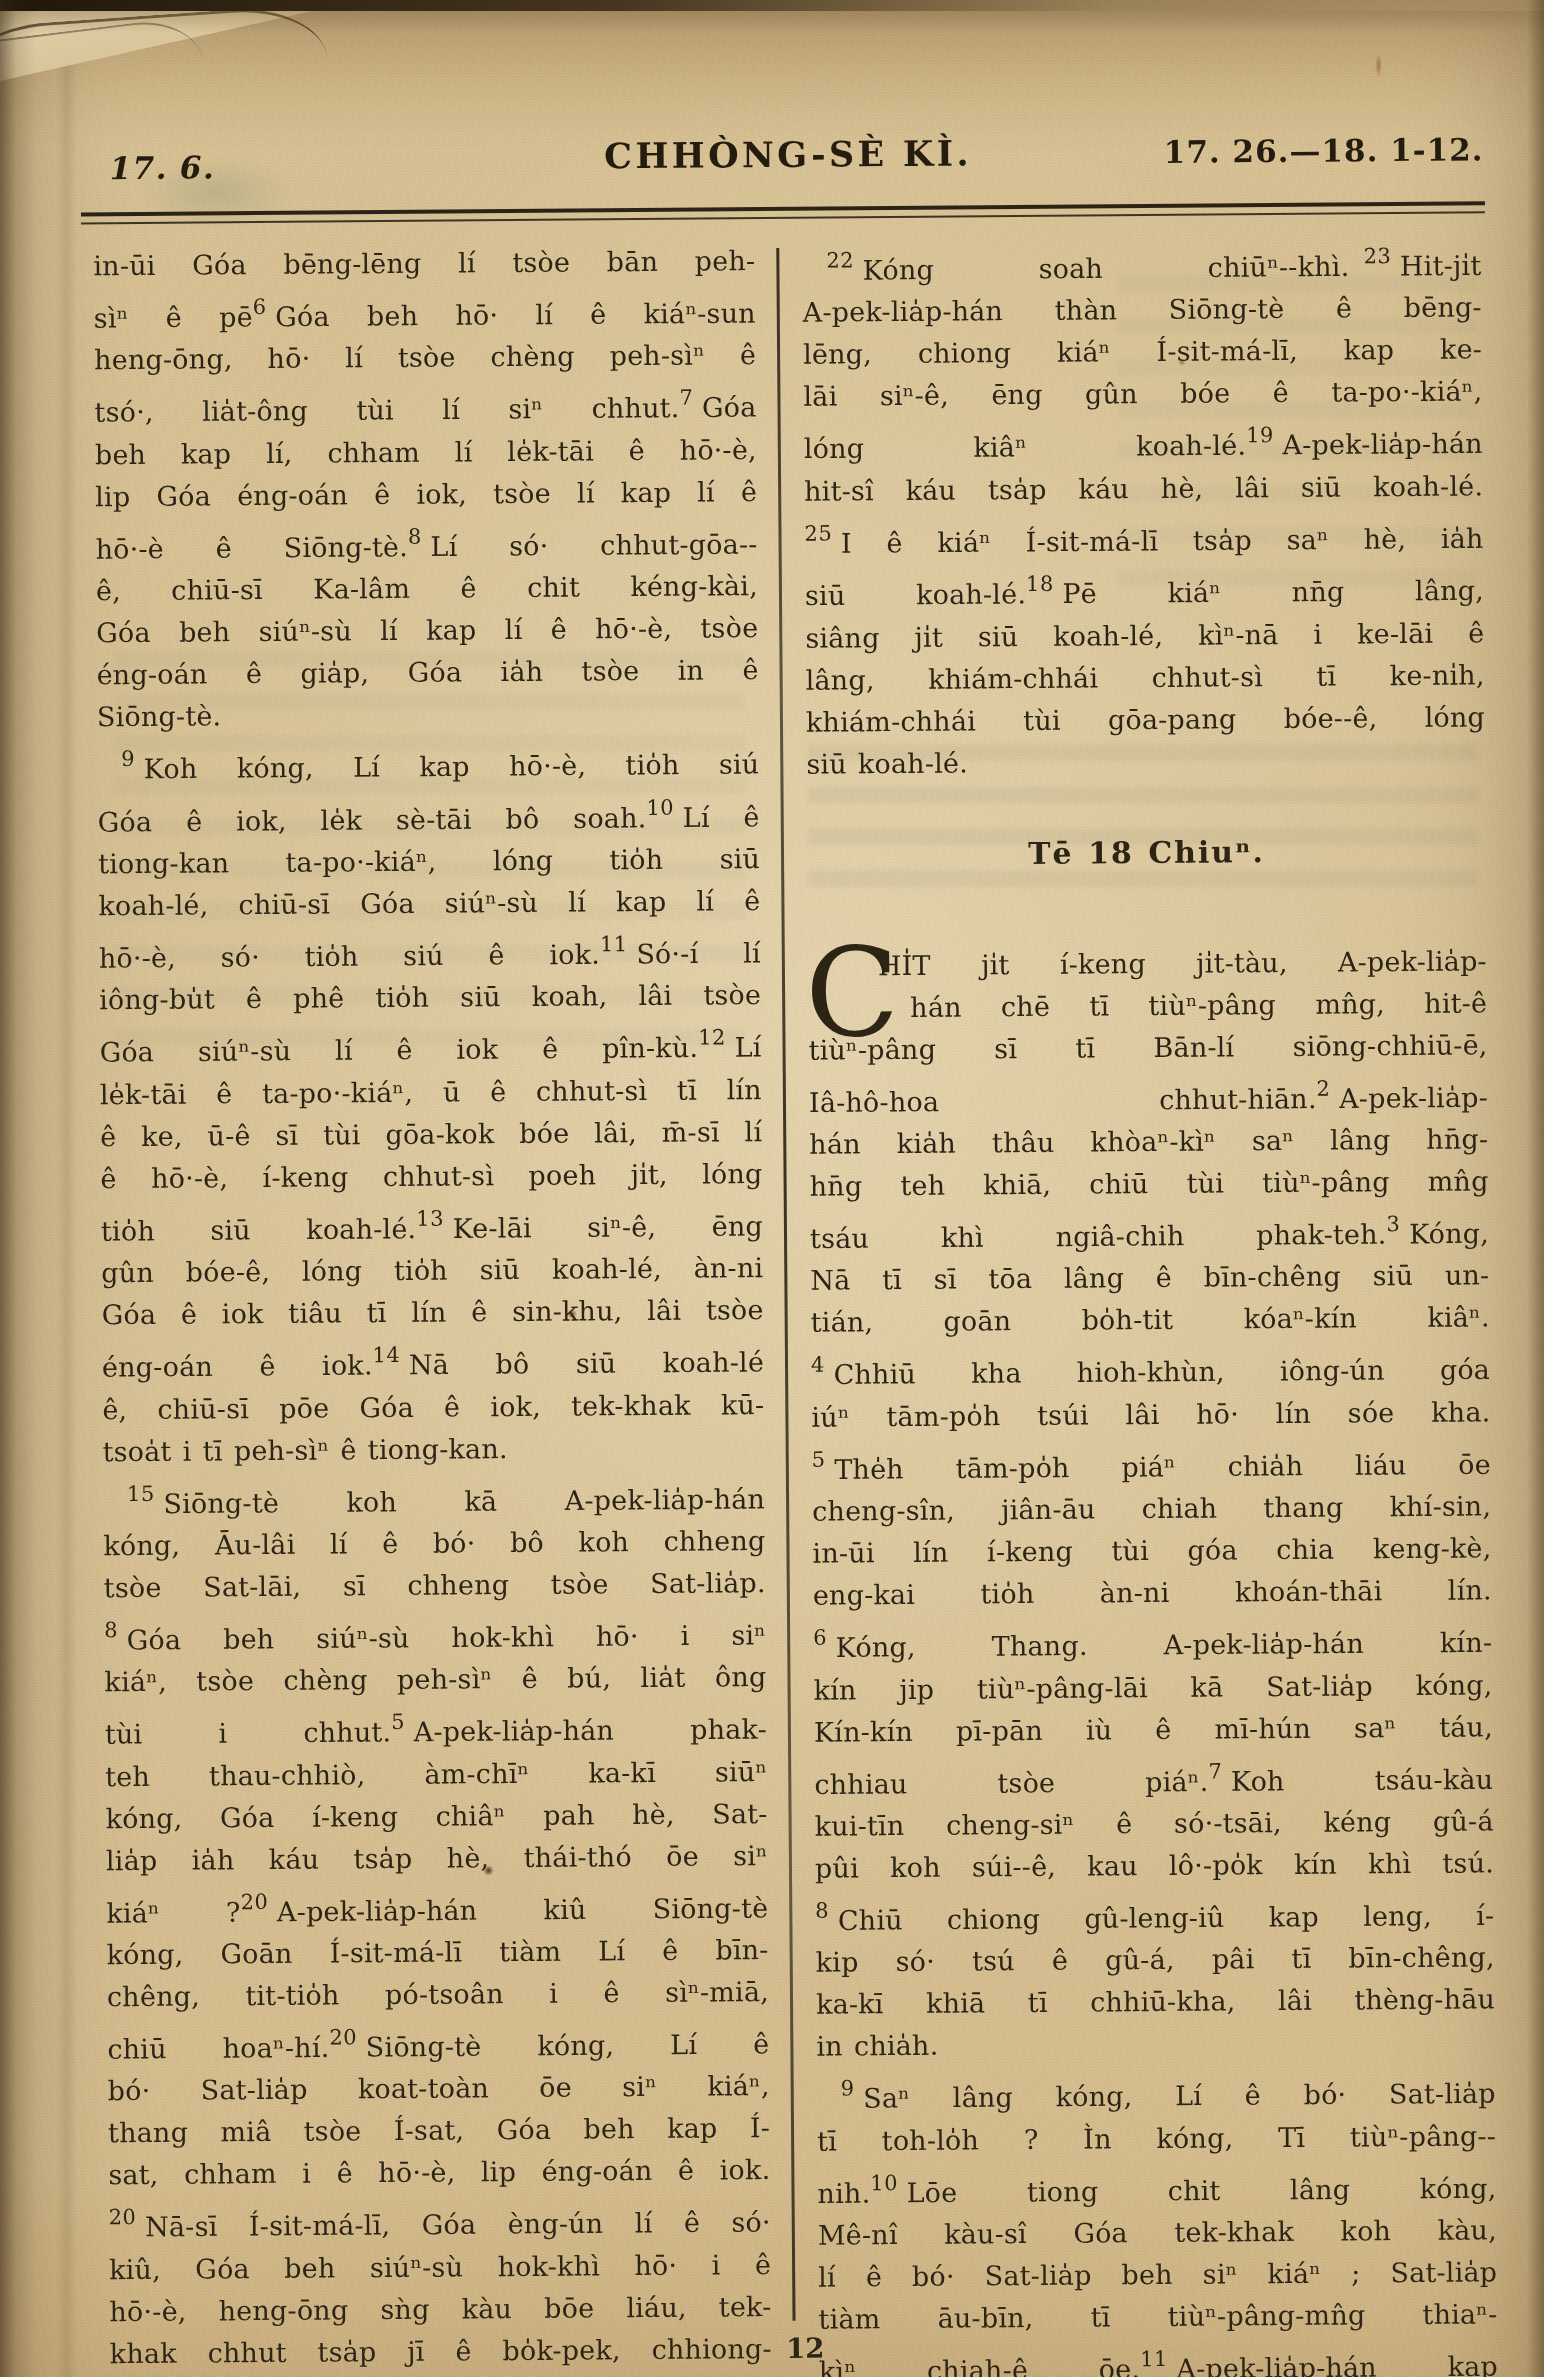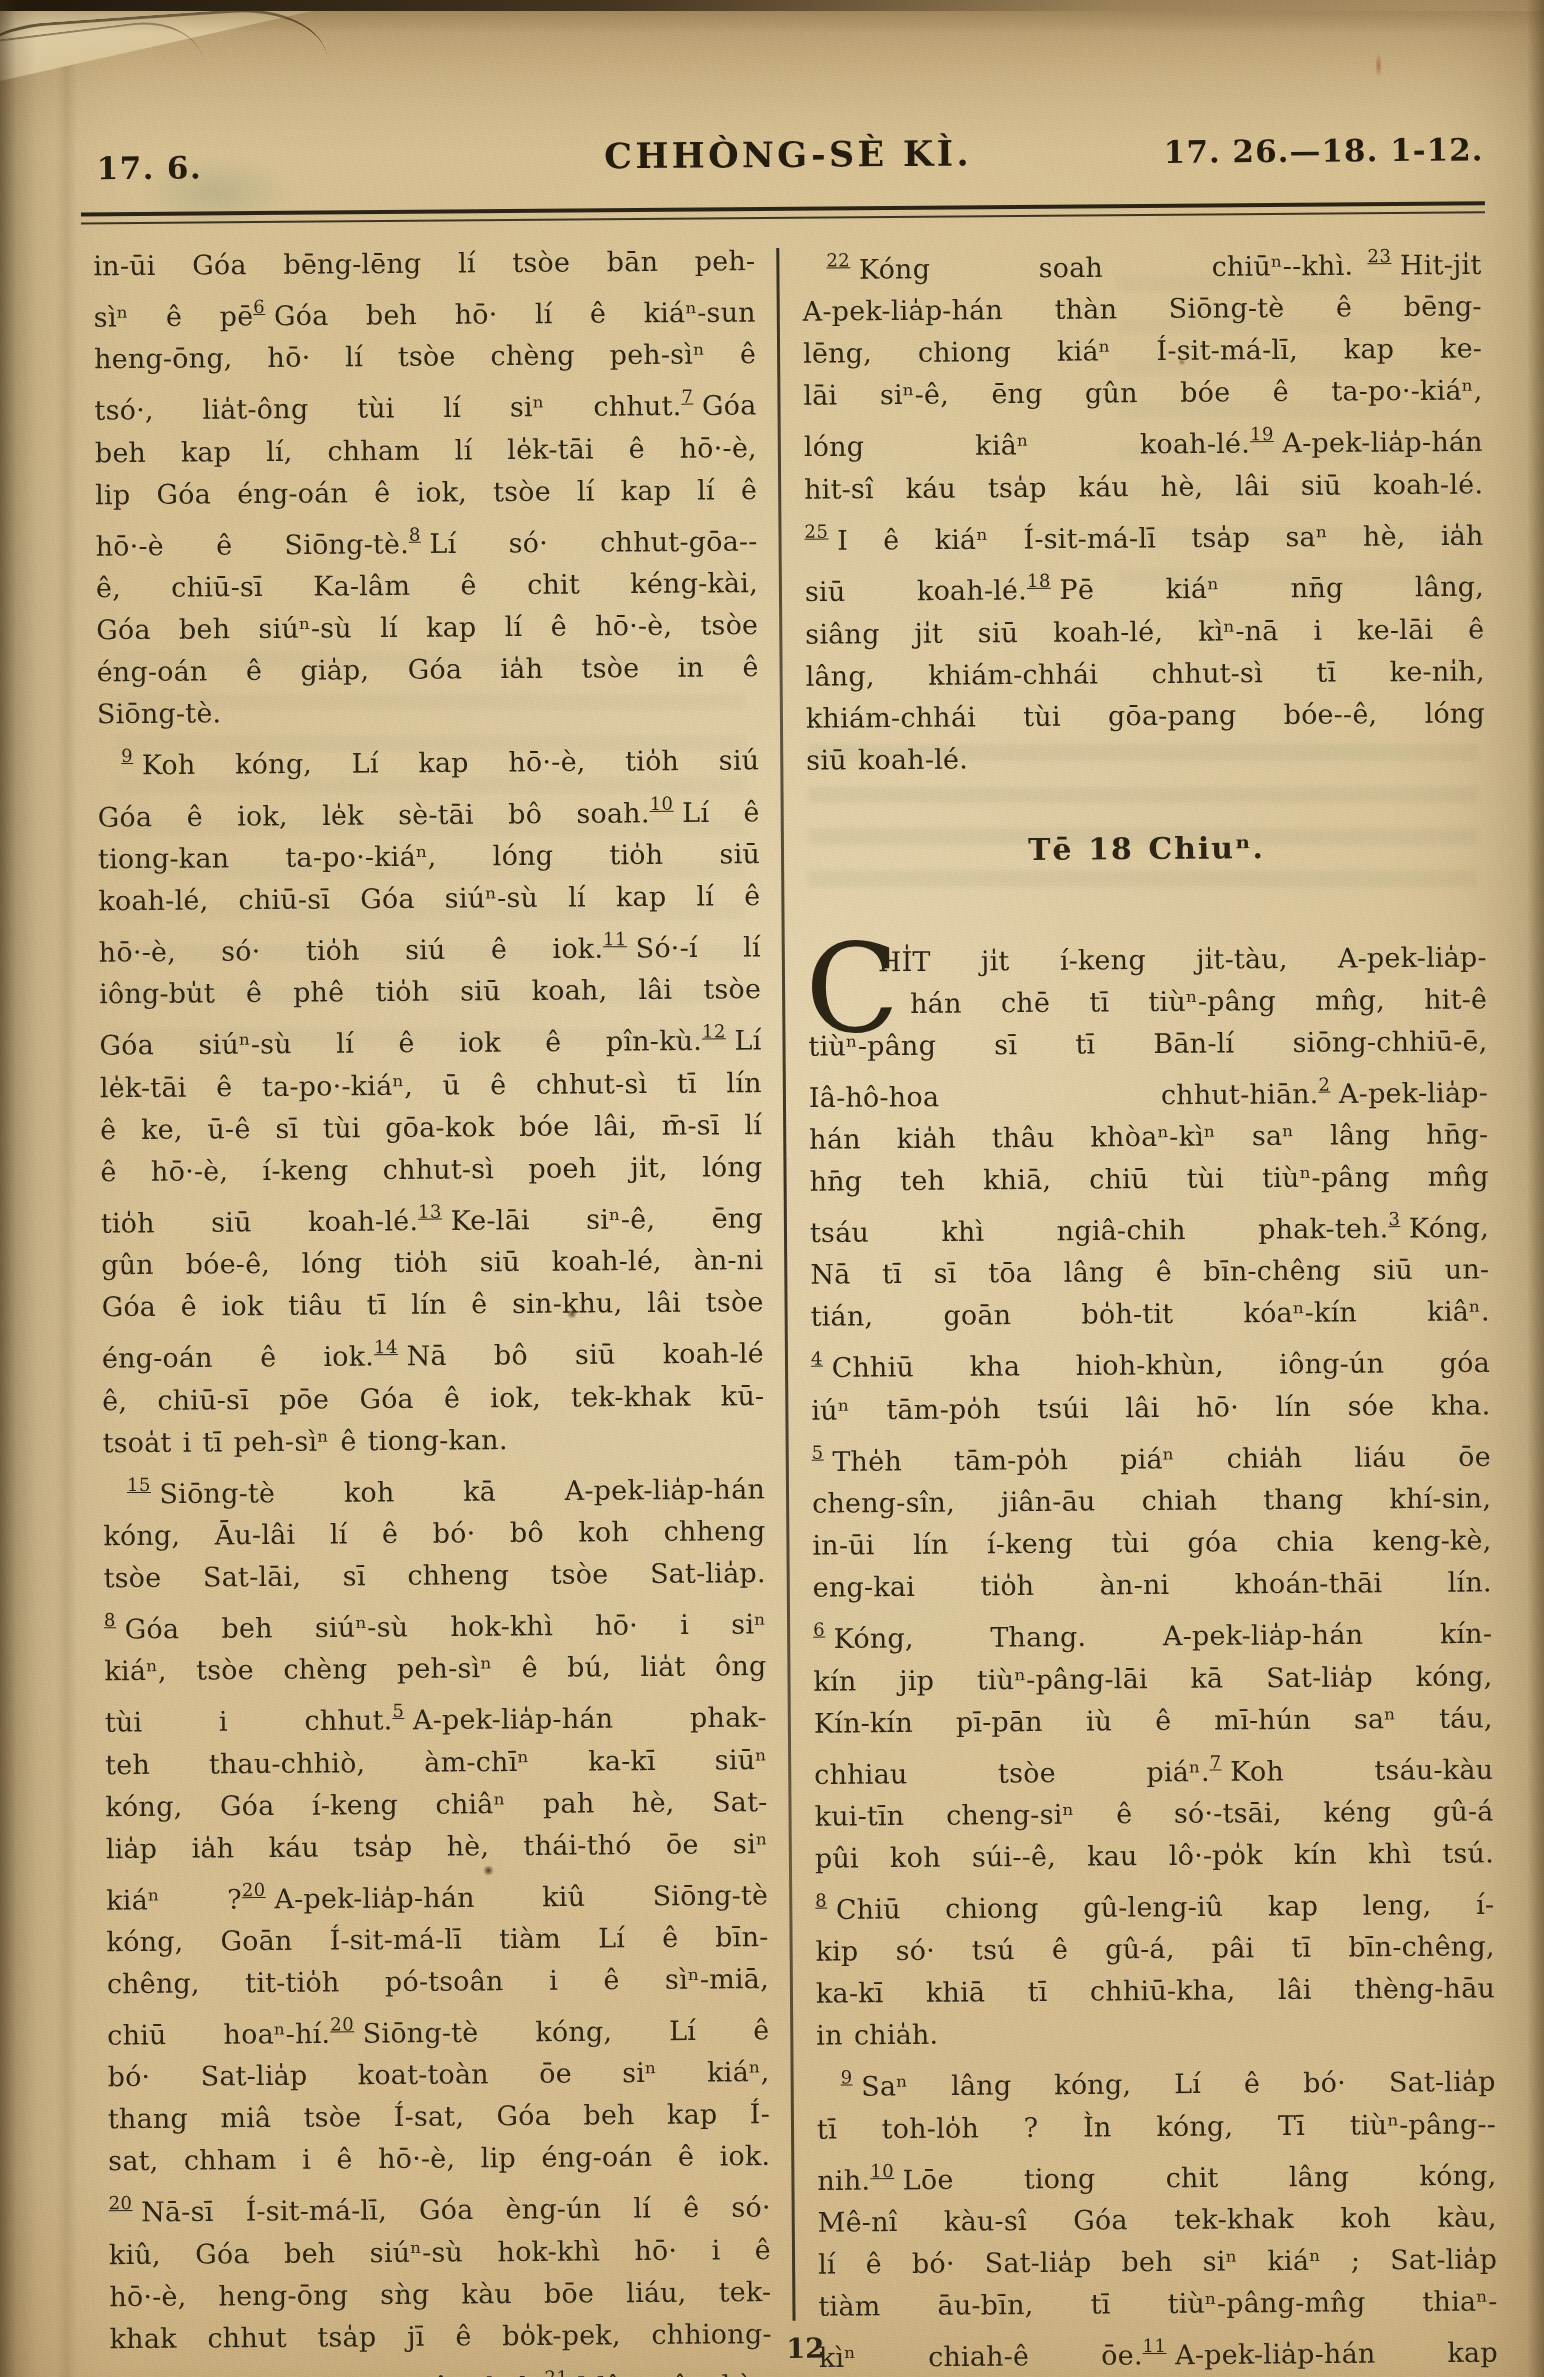--- a/index.html
+++ b/index.html
@@ -49,41 +49,41 @@
   .stain{position:absolute;border-radius:50%;}
   .s1{left:567px;top:1309px;width:9.5px;height:9.5px;background:radial-gradient(circle,rgba(80,50,18,.8),rgba(80,50,18,0) 72%);}
   .s2{left:483px;top:1865px;width:11.4px;height:11.4px;background:radial-gradient(circle,rgba(52,32,14,.85),rgba(52,32,14,0) 70%);}
   .s3{left:1178px;top:358px;width:7.6px;height:7.6px;background:radial-gradient(circle,rgba(120,60,24,.6),rgba(120,60,24,0) 70%);}
   .s4{left:1375px;top:53px;width:6.7px;height:25px;border-radius:40%;background:radial-gradient(ellipse,rgba(140,60,30,.5),rgba(140,60,30,0) 70%);}
 
   .content{position:absolute;inset:0;transform:rotate(-0.45deg);color:#2c2415;}
 
   
   .hdr{position:absolute;top:134px;left:101px;width:1391px;font-weight:bold;color:#241c0e;}
-  .hdr-left{position:absolute;left:4px;top:10.5px;font-size:31px;letter-spacing:1.4px;}
+  .hdr-left{position:absolute;left:17px;top:10.5px;font-size:31px;letter-spacing:1.4px;font-style:italic;}
   .hdr-center{position:absolute;left:0;right:0;top:0;text-align:center;font-size:35px;letter-spacing:3.3px;}
   .hdr-right{position:absolute;right:0;top:2.9px;font-size:31px;letter-spacing:1px;}
   .rule{position:absolute;left:89px;width:1404px;background:#2b2416;}
   .rule-a{top:207px;height:4.3px;}
   .rule-b{top:217px;height:2.4px;opacity:.9;}
 
   .divider{position:absolute;left:784px;top:248px;width:2.9px;height:2073px;
     background:linear-gradient(180deg,rgba(43,36,22,.92),rgba(43,36,22,.7) 22%,rgba(43,36,22,.92) 45%,rgba(43,36,22,.65) 78%,rgba(43,36,22,.9));}
 
   
   .col{position:absolute;top:240px;font-size:27px;line-height:42px;
     letter-spacing:0.2px;word-spacing:2.4px;color:#2c2415;}
   .col-left{left:101px;width:662px;}
   .col-right{left:810px;width:679px;}
   .line{text-align:justify;text-align-last:justify;-moz-text-align-last:justify;text-justify:inter-word;}
   .line.endline{text-align-last:left;-moz-text-align-last:left;}
   .line.indent{text-indent:24px;}
   .line.dc1{padding-left:70px;}
   .line.dc2{padding-left:102px;}
-  .vnum{font-size:18px;vertical-align:12.4px;letter-spacing:0.5px;text-decoration:underline;}
+  .vnum{font-size:21px;vertical-align:12.4px;letter-spacing:0.5px;}
   .vnum{margin-right:8.6px;}
   .line .vnum:not(:first-child){margin-left:14.3px;}
 
   .chap-heading{margin-top:49px;height:42px;text-align:center;text-align-last:center;-moz-text-align-last:center;
     font-weight:bold;font-size:30px;letter-spacing:1.9px;}
   .lines-b{margin-top:69px;position:relative;}
   .dropcap{position:absolute;left:-2.9px;top:-13.3px;font-size:123px;line-height:1;color:#2c2415;}
 
   .pagenum{position:absolute;top:2332px;left:101px;width:1391px;text-align:center;font-size:27.6px;font-weight:bold;}
 </style>

